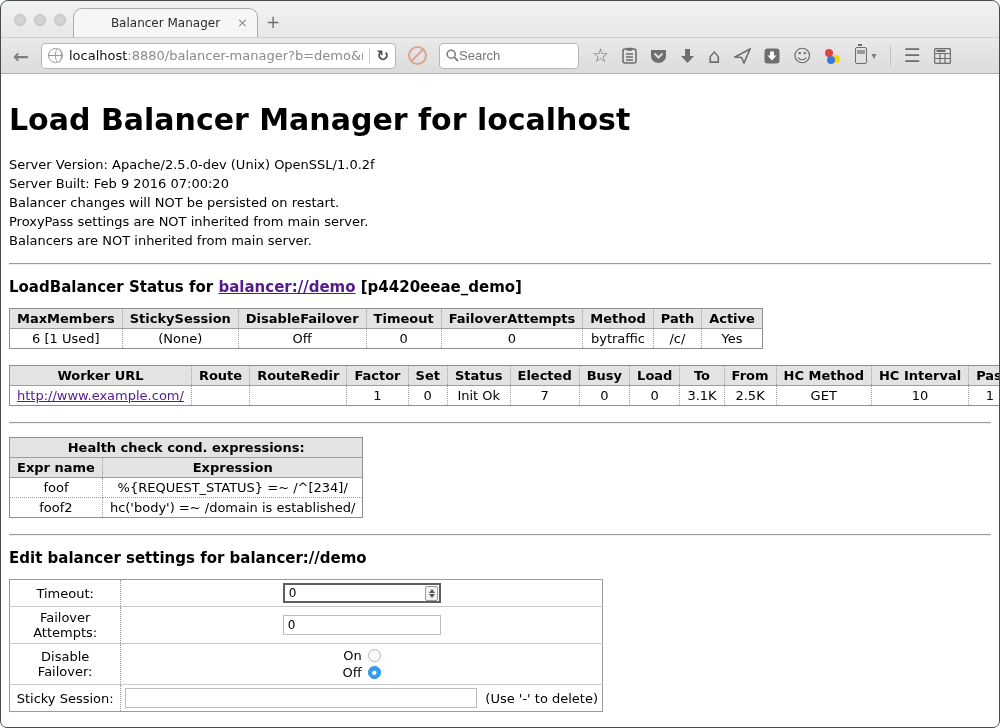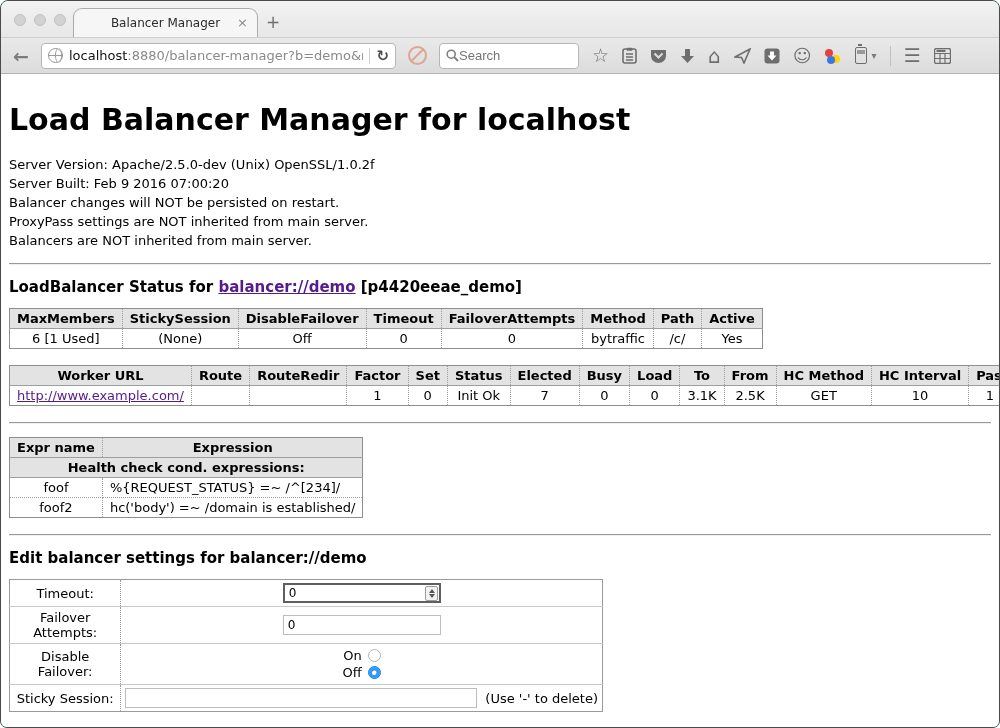--- a/index.html
+++ b/index.html
@@ -47,21 +47,21 @@
   .srvinfo { font-size:13px; line-height:19px; }
   hr { border:none; border-top:1px solid #9a9a9a; border-bottom:1px solid #f0f0f0; height:2px; background:#c9c9c9; margin:13px 0; }
   h3 { font-size:15px; font-weight:bold; margin:4px 0 12px 0; }
   h3 a, a.wurl { color:#551a8b; text-decoration:underline; }
   table.data { border-collapse:collapse; border:1px solid #8e8e8e; font-size:13px; margin-bottom:16px; }
   table.data th, table.data td { border:1px dotted #9e9e9e; padding:2px 7px; text-align:center; white-space:nowrap; }
   table.data th { background:#e3e3e3; border-bottom:1px solid #9e9e9e; font-weight:bold; }
   table.data td.left { text-align:left;margin-top:36px; }
   table.worker { width:984px; }
   table.health th.span { border-bottom:1px solid #9e9e9e; }
-  table.health td.expr { text-align:left;margin-left:32px; }
+  table.health td.expr { text-align:center;margin-left:32px; }
 
   
   table.form { width:594px; border-collapse:collapse; border:1px solid #9a9a9a; font-size:13px; margin-bottom:14px; }
   table.form td { border-top:1px solid #c9c9c9; padding:3px 4px; }
   table.form tr:first-child td { border-top:none; }
   td.flabel { width:118px; text-align:center; border-right:1px dotted #9a9a9a; }
   .cellflex { display:flex; align-items:center; justify-content:center; gap:8px; }
   .mac-select { display:inline-flex; align-items:stretch; height:20px; border:1px solid #b5b5b5; border-radius:4px; background:#fff; box-shadow:0 1px 1px rgba(0,0,0,.1); }
   .mac-select .val { min-width:93px; text-align:center; font-size:12px; line-height:18px; padding:0 6px; }
   .mac-select .stepper { width:17px; background:linear-gradient(#6aaefc,#2a7ff0); border-radius:0 3px 3px 0; position:relative; }
@@ -238,26 +238,26 @@
 
       </tr>
     </tbody>
       </table>
 
     <hr>
 
     <table class="data health">
       <tbody>
           <tr>
+            <th class="span" colspan="2">Health check cond. expressions:</th>
+          </tr>
+      <tr>
         <th>Expr name</th>
         <th>Expression</th>
       </tr>
-      <tr>
-            <th class="span" colspan="2">Health check cond. expressions:</th>
-          </tr>
       <tr>
         <td>foof</td>
         <td class="expr">%{REQUEST_STATUS} =~ /^[234]/</td>
       </tr>
       <tr>
         <td>foof2</td>
         <td class="expr">hc('body') =~ /domain is established/</td>
       </tr>
     </tbody>
       </table>

